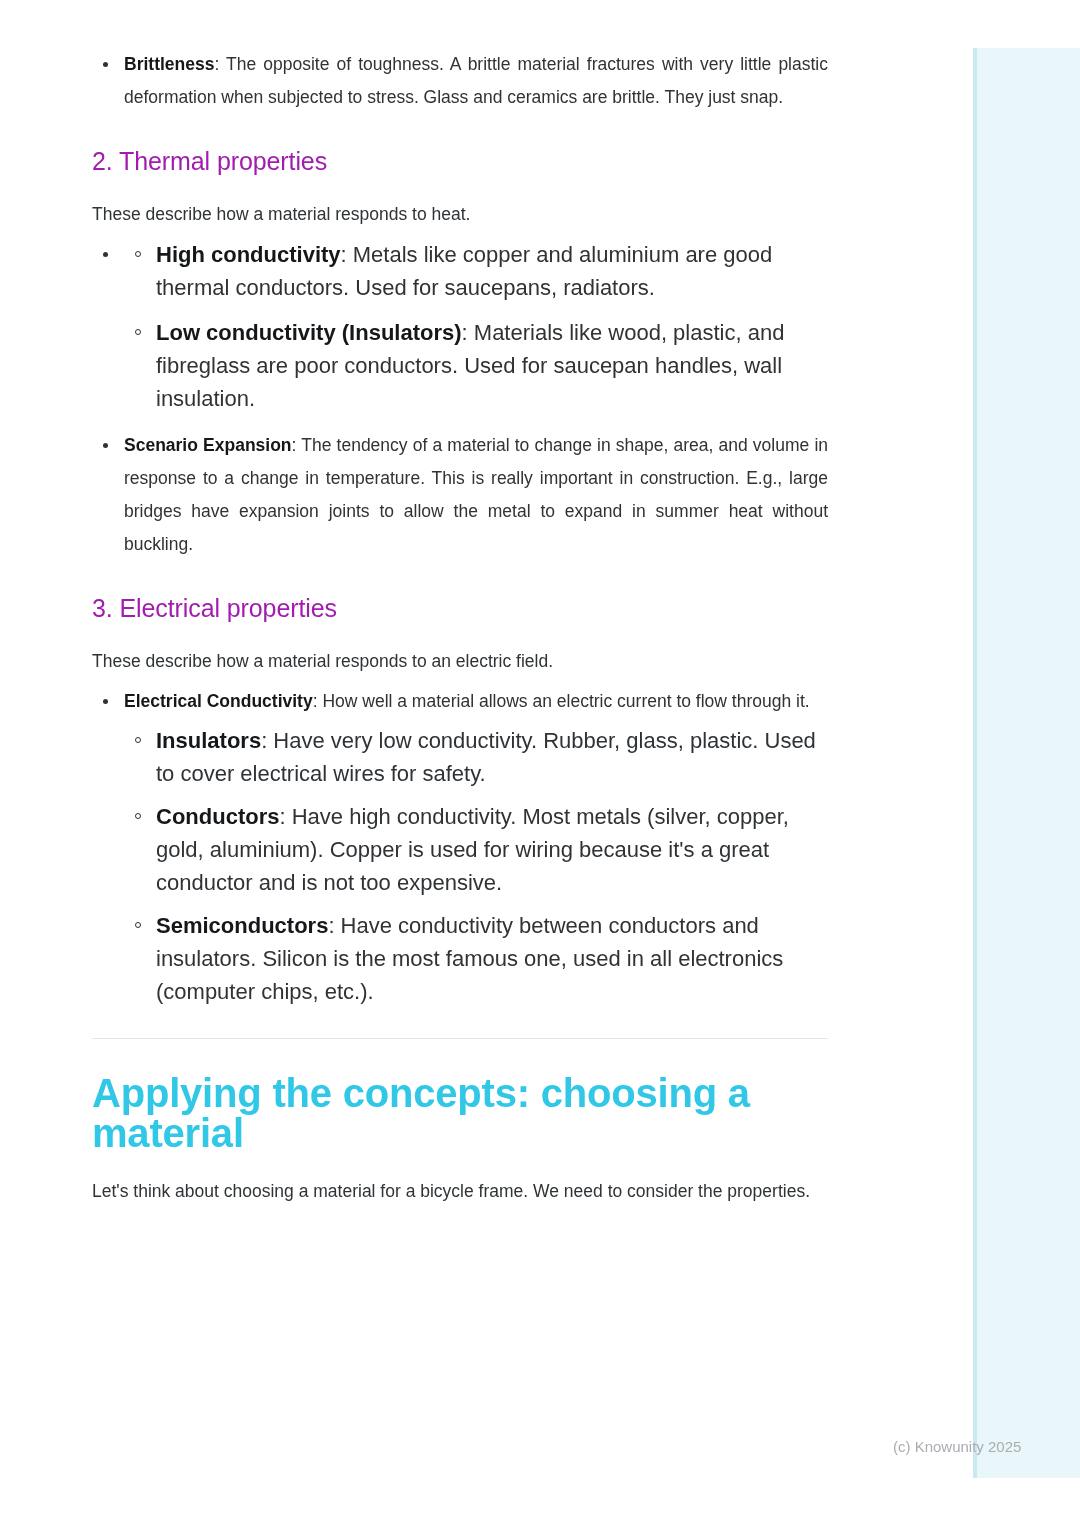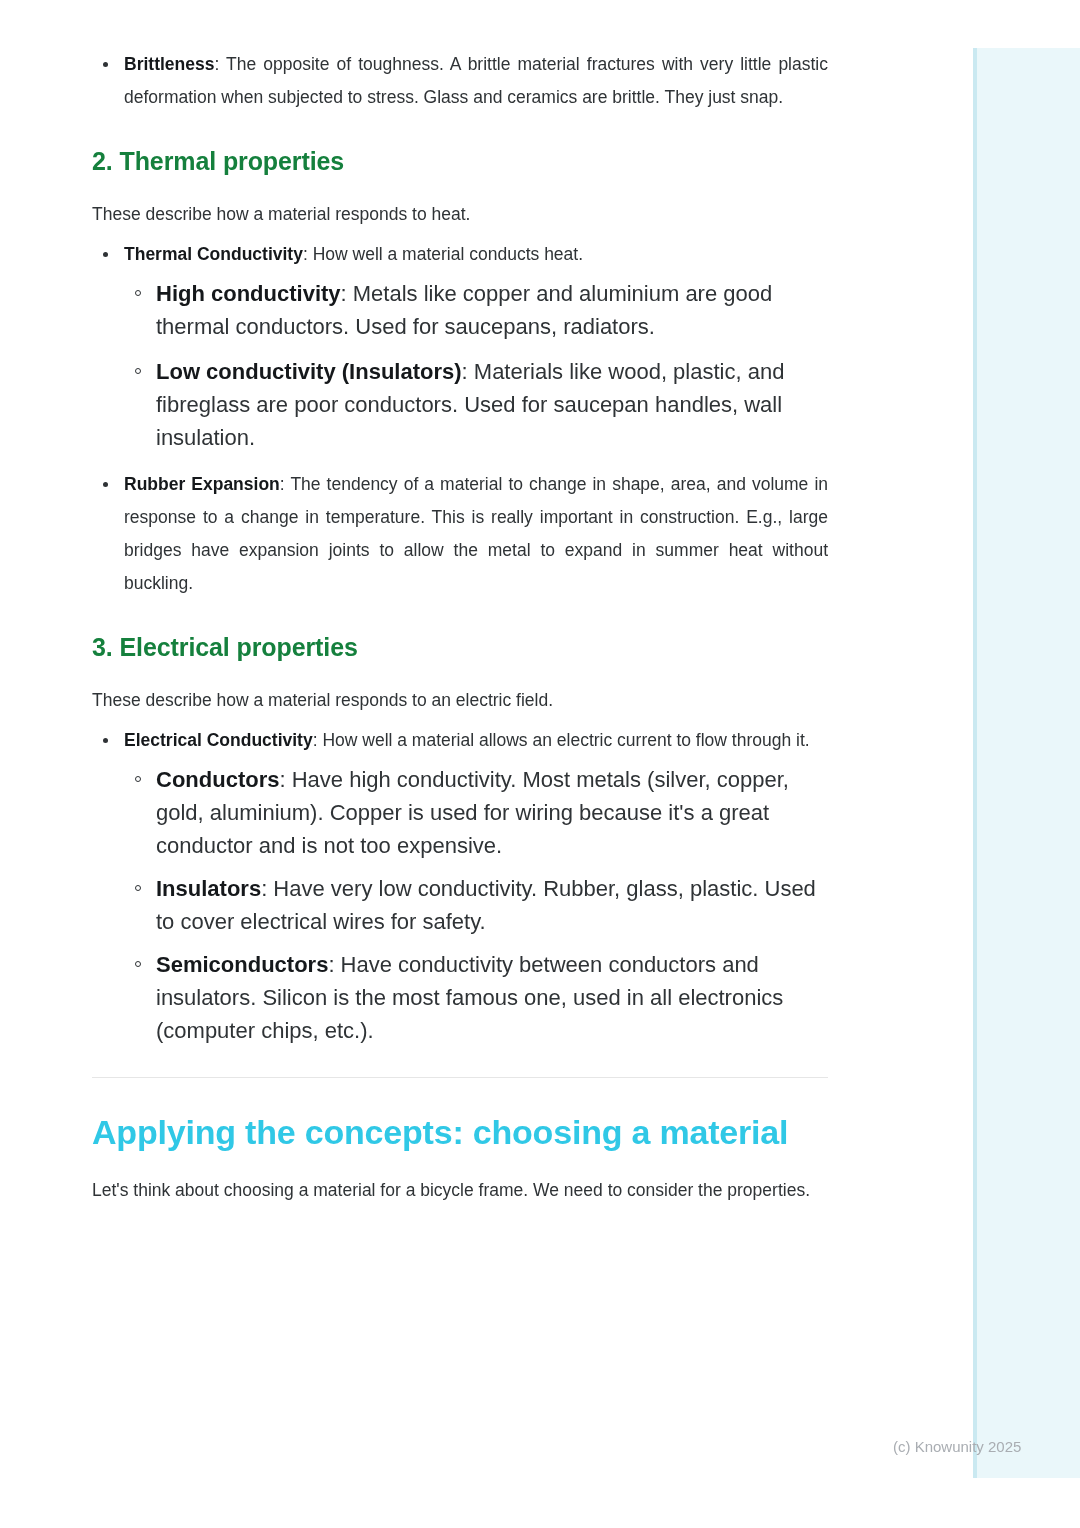--- a/index.html
+++ b/index.html
@@ -55,28 +55,28 @@
     color: #2f3336;
     margin: 16px 0 7px 0;
   }
   .para.justify {
     text-align: justify;
   }
 
   h2.section-heading {
     font-size: 25px;
     line-height: 34px;
-    font-weight: 700;
-    color: #15803d;
+    font-weight: 400;
+    color: #a21caf;
     margin: 30px 0 20px 0;
     letter-spacing: -0.1px;
   }
 
   h1.major-heading {
-    font-size: 34px;
+    font-size: 40px;
     line-height: 40px;
     font-weight: 700;
     color: #30c8e6;
     margin: 34px 0 22px 0;
     letter-spacing: -0.2px;
   }
 
   
   ul.level1 {
     list-style: none;
@@ -169,47 +169,46 @@
       <li class="bullet1 justify">
         <span class="txt"><span class="lbl">Brittleness</span><span>: The opposite of toughness. A brittle material fractures with very little plastic deformation when subjected to stress. Glass and ceramics are brittle. They just snap.</span></span>
       </li>
     </ul>
 
     <h2 class="section-heading">2. Thermal properties</h2>
     <p class="para">These describe how a material responds to heat.</p>
 
     <ul class="level1">
       <li class="bullet1">
-        <span class="txt"><span class="lbl">Thermal Conductivity</span><span>: How well a material conducts heat.</span></span>
         <ul class="level2">
           <li class="bullet2">
             <span class="lbl">High conductivity</span><span>: Metals like copper and aluminium are good thermal conductors. Used for saucepans, radiators.</span>
           </li>
           <li class="bullet2">
             <span class="lbl">Low conductivity (Insulators)</span><span>: Materials like wood, plastic, and fibreglass are poor conductors. Used for saucepan handles, wall insulation.</span>
           </li>
         </ul>
       </li>
       <li class="bullet1 justify">
-        <span class="txt"><span class="lbl">Rubber Expansion</span><span>: The tendency of a material to change in shape, area, and volume in response to a change in temperature. This is really important in construction. E.g., large bridges have expansion joints to allow the metal to expand in summer heat without buckling.</span></span>
+        <span class="txt"><span class="lbl">Scenario Expansion</span><span>: The tendency of a material to change in shape, area, and volume in response to a change in temperature. This is really important in construction. E.g., large bridges have expansion joints to allow the metal to expand in summer heat without buckling.</span></span>
       </li>
     </ul>
 
     <h2 class="section-heading">3. Electrical properties</h2>
     <p class="para">These describe how a material responds to an electric field.</p>
 
     <ul class="level1">
       <li class="bullet1">
         <span class="txt"><span class="lbl">Electrical Conductivity</span><span>: How well a material allows an electric current to flow through it.</span></span>
         <ul class="level2 tight">
           <li class="bullet2">
+            <span class="lbl">Insulators</span><span>: Have very low conductivity. Rubber, glass, plastic. Used to cover electrical wires for safety.</span>
+          </li>
+          <li class="bullet2">
             <span class="lbl">Conductors</span><span>: Have high conductivity. Most metals (silver, copper, gold, aluminium). Copper is used for wiring because it's a great conductor and is not too expensive.</span>
-          </li>
-          <li class="bullet2">
-            <span class="lbl">Insulators</span><span>: Have very low conductivity. Rubber, glass, plastic. Used to cover electrical wires for safety.</span>
           </li>
           <li class="bullet2">
             <span class="lbl">Semiconductors</span><span>: Have conductivity between conductors and insulators. Silicon is the most famous one, used in all electronics (computer chips, etc.).</span>
           </li>
         </ul>
       </li>
     </ul>
 
     <hr class="divider">
 

